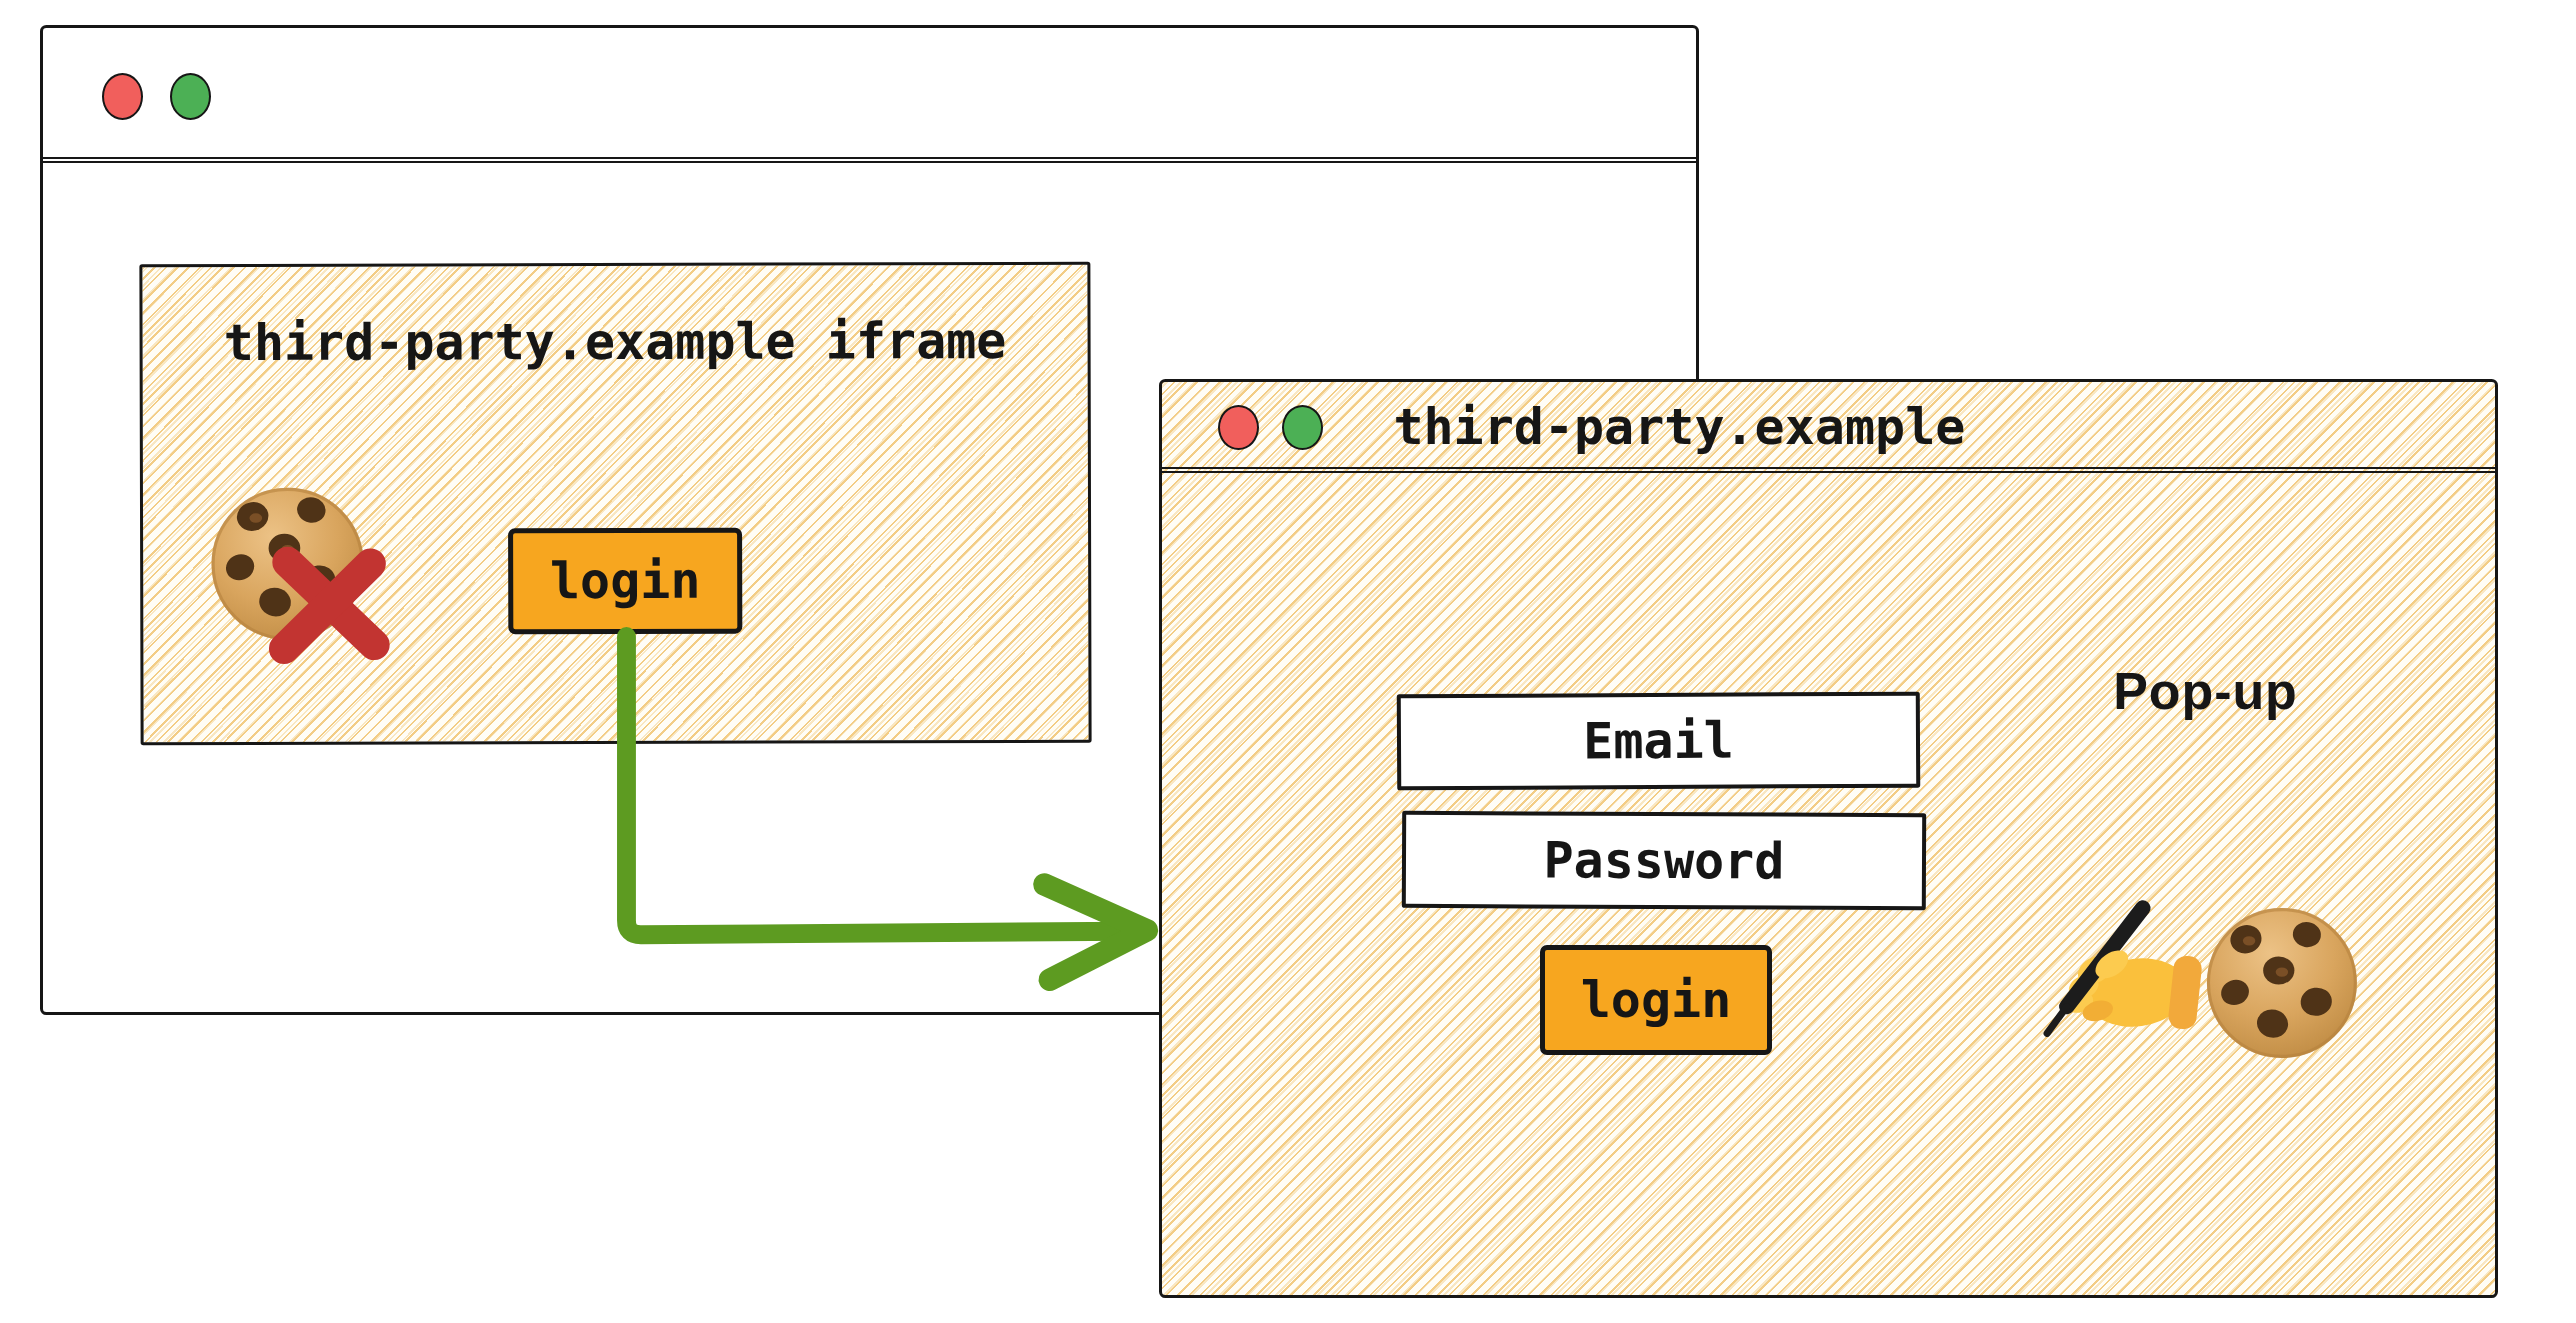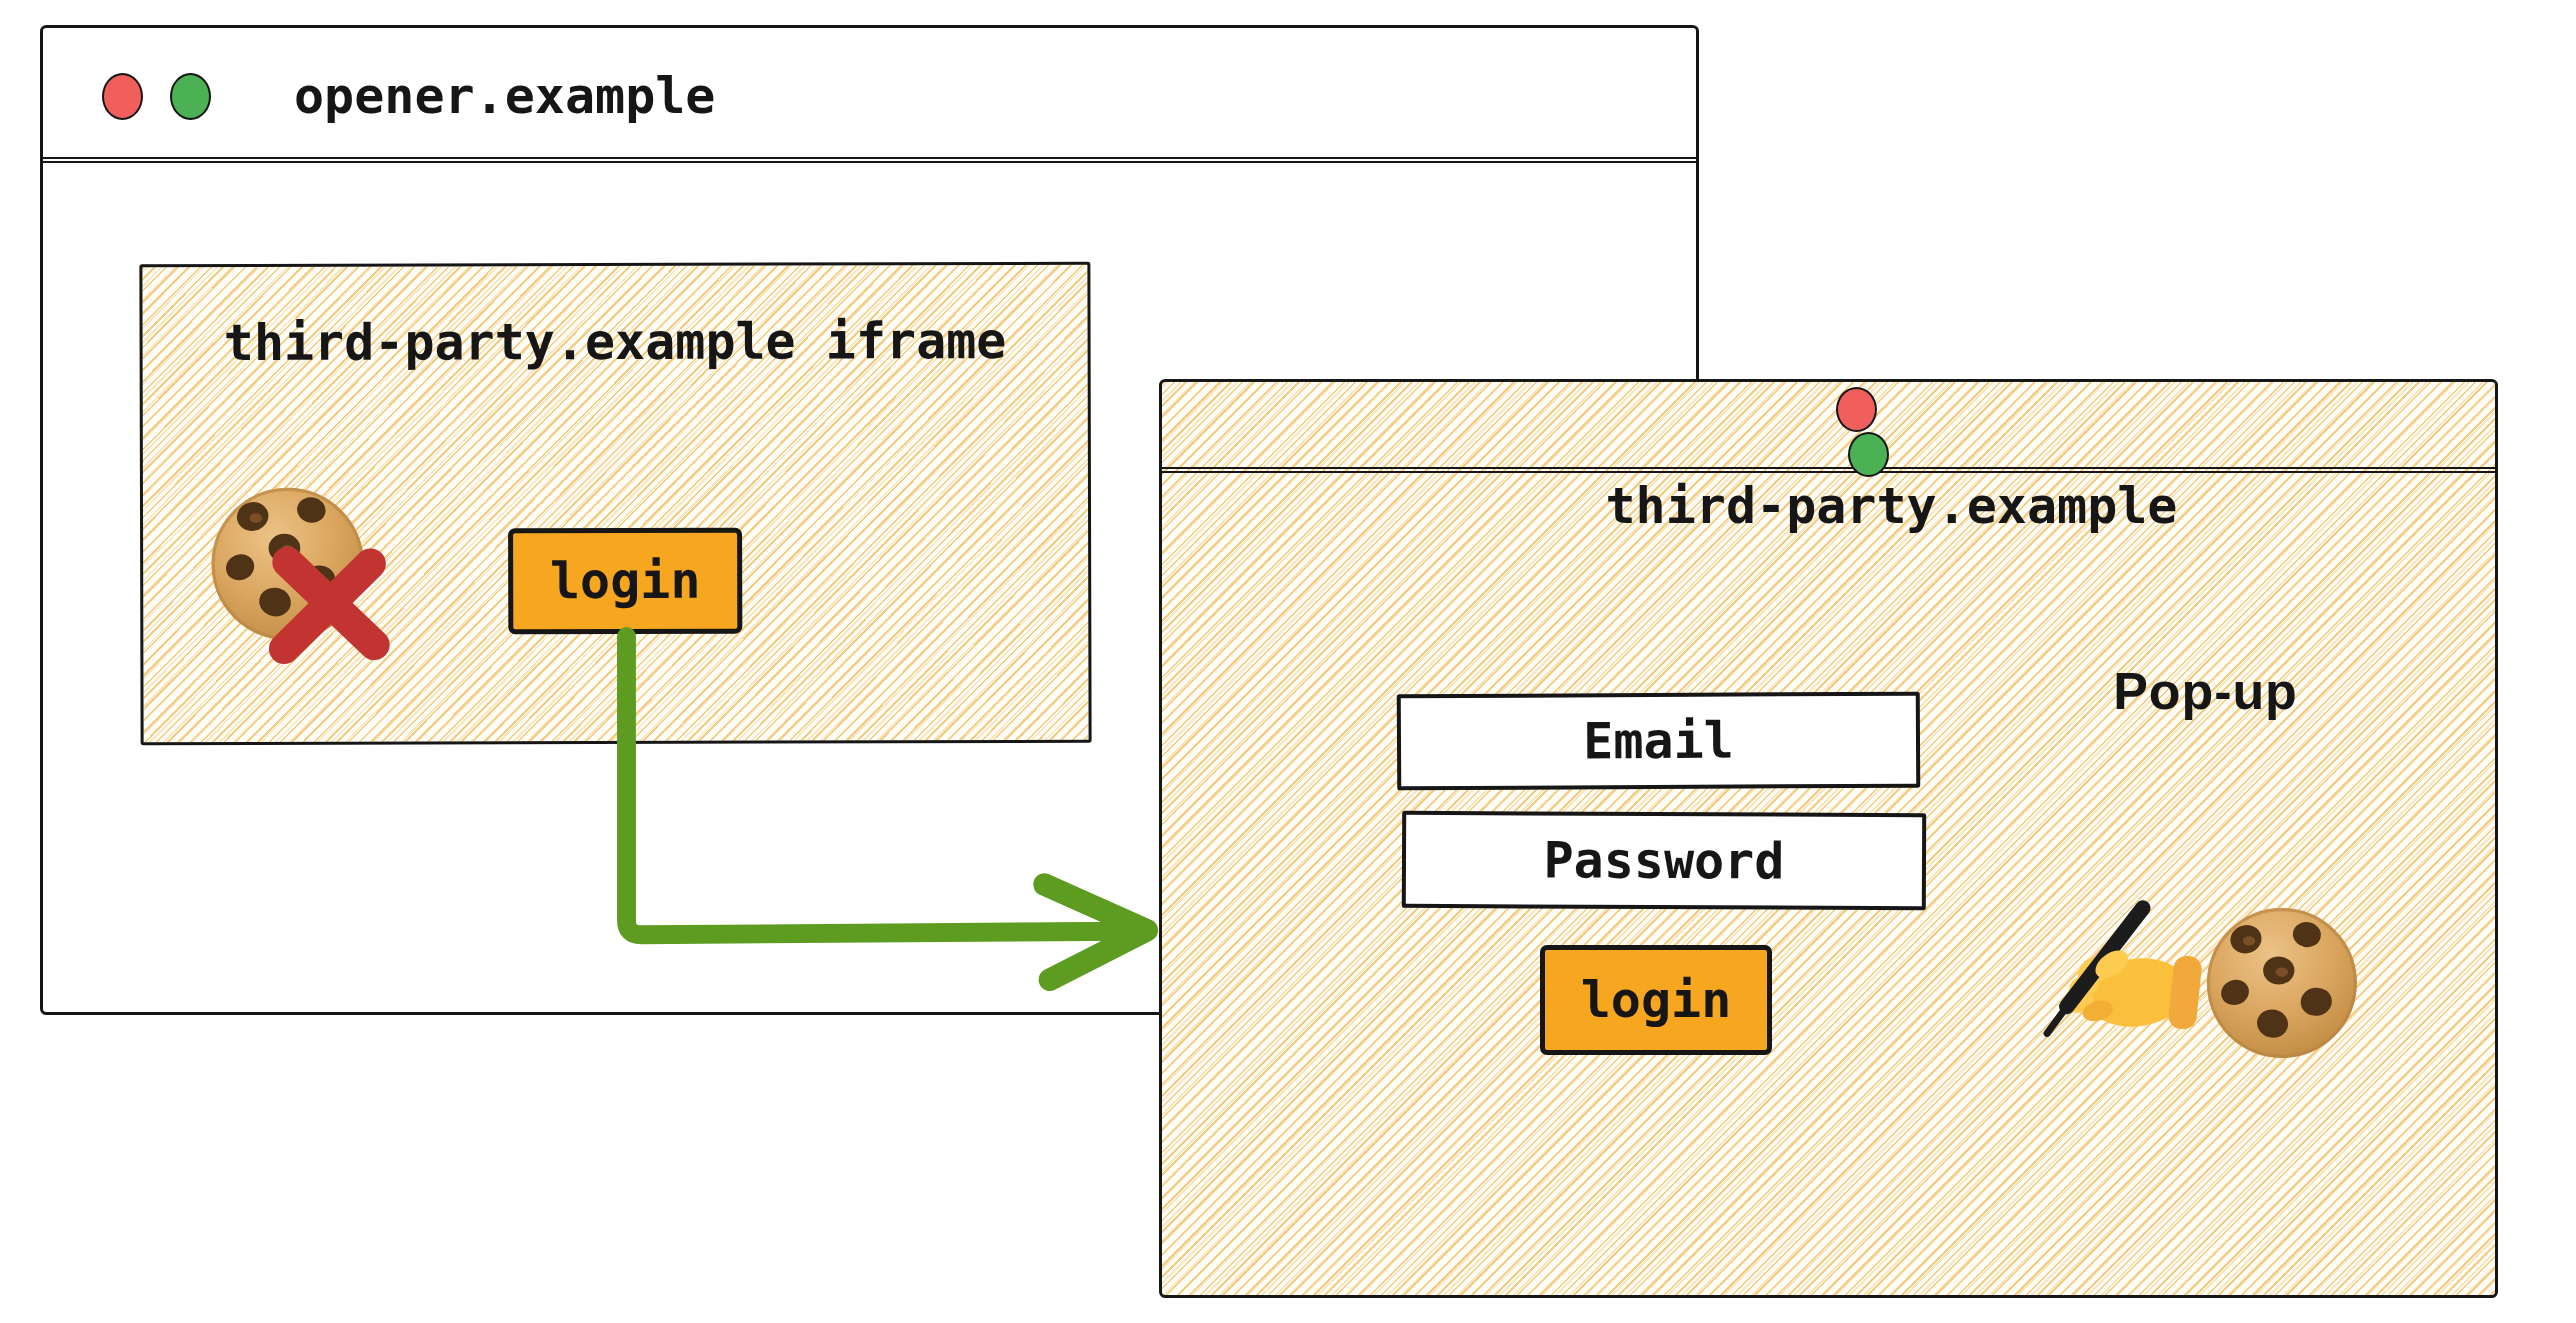--- a/index.html
+++ b/index.html
@@ -106,21 +106,20 @@
   }
   
   .popup{
     left:1159px;top:379px;width:1339px;height:919px;
     z-index:3;
   }
   .popup .titlebar{
     height:91px;
     padding-left:56px;
     padding-top:5.4px;
-    flex-direction:column;
   }
   .popup .dot{width:41px;height:45px;}
   .popup .dot + .dot{margin-left:23.4px;}
   .popup .title{margin-left:70px;}
   .popup-label{
     position:absolute;
     left:940px;top:279px;width:207px;
     text-align:center;
     font-family:Liberation Sans, sans-serif;
     font-weight:700;
@@ -144,21 +143,20 @@
 </style>
 </head>
 <body>
 
 <div class="canvas">
 
   <div class="window opener">
     <div class="titlebar">
       <span class="dot" style="background:var(--traffic-red)"></span>
       <span class="dot" style="background:var(--traffic-green)"></span>
-      <span class="title">opener.example</span>
     </div>
 
     <div class="iframe-box hatch">
       <div class="iframe-label">third-party.example iframe</div>
 
       <svg class="iframe-cookie" viewBox="0 0 212 202">
         <defs>
           <radialGradient id="ck1" cx="40%" cy="32%" r="78%">
             <stop offset="0%" stop-color="#ecc286"></stop>
             <stop offset="55%" stop-color="#d9a55e"></stop>

